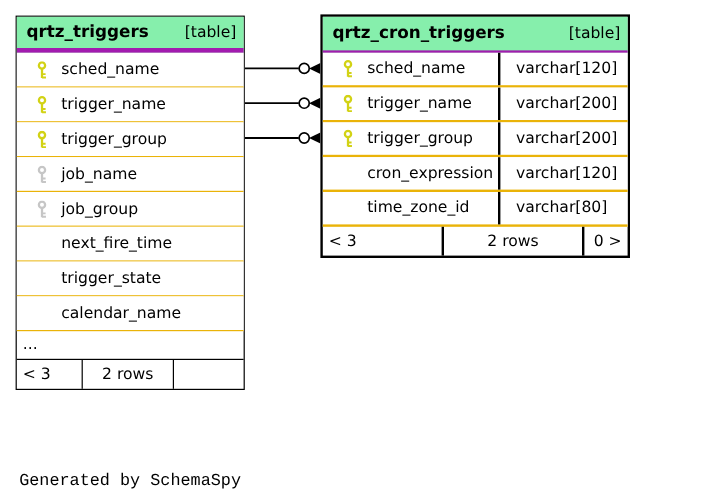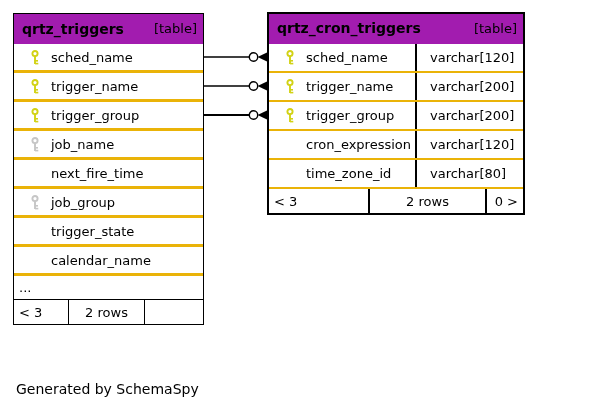--- a/index.html
+++ b/index.html
@@ -18,34 +18,34 @@
     position: absolute;
     background: #ffffff;
     border: 1px solid #000;
   }
   .entity.focus { border: 2px solid #000; }
 
   .entity .hdr {
     display: flex;
     align-items: center;
     justify-content: space-between;
-    background: #a21caf;
-    border-bottom: 1px solid #a21caf;
+    background: #86efac;
+    border-bottom: 4px solid #a21caf;
     height: 30px;
     padding: 0 6px 0 8px;
   }
   .entity.focus .hdr { border-bottom-width: 2px; }
   .hdr .tname { font-weight: bold; font-size: 14px; }
   .hdr .badge { font-size: 13px; }
 
   .row {
     display: flex;
     align-items: center;
     height: 29px;
-    border-bottom: 3px solid #eab308;
+    border-bottom: 1px solid #eab308;
     padding-left: 15px;
     font-size: 13px;
     background: #fff;
   }
   .entity.focus .row { border-bottom-width: 2px; }
 
   .keyslot { width: 12px; height: 15px; margin-right: 10px; flex: 0 0 12px; }
   .keyslot svg { display: block; width: 12px; height: 15px; }
   .key-primary svg * { stroke: #d2d215; }
   .key-index   svg * { stroke: #c6c6c6; }
@@ -90,22 +90,23 @@
   .t-right .f-left   { width: 101px; border-right: 2px solid #000; }
   .t-right .f-center { width: 117px; border-right: 2px solid #000; }
   .t-right .f-right  { flex: 1; }
 
   .connector { position: absolute; width: 63px; height: 12px; }
   .connector svg { display: block; width: 63px; height: 12px; }
 
   .caption {
     position: absolute;
     left: 16px;
-    top: 381px;
+    top: 393px;
     font-size: 14px;
+    font-family: Liberation Mono, monospace;
   }
 </style>
 </head>
 <body>
 
 <div class="canvas">
 
   <div class="entity t-left" style="left:13px; top:13px; width:191px;">
     <div class="hdr">
       <span class="tname">qrtz_triggers</span>
@@ -150,33 +151,33 @@
         <svg viewBox="0 0 12 15" fill="none">
             <circle cx="6" cy="3.6" r="2.6" stroke-width="1.9"></circle>
             <path d="M6 6.2 V14" stroke-width="1.9"></path>
             <path d="M6 10.8 H9" stroke-width="1.6"></path>
             <path d="M6 13.6 H9.3" stroke-width="1.6"></path>
           </svg>
       </span>
       <span class="colname">job_name</span>
     </div>
     <div class="row">
+      <span class="keyslot key-index">
+        <svg viewBox="0 0 12 15" fill="none">
+            <circle cx="6" cy="3.6" r="2.6" stroke-width="1.9"></circle>
+            <path d="M6 6.2 V14" stroke-width="1.9"></path>
+            <path d="M6 10.8 H9" stroke-width="1.6"></path>
+            <path d="M6 13.6 H9.3" stroke-width="1.6"></path>
+          </svg>
+      </span>
+      <span class="colname">job_group</span>
+    </div>
+    <div class="row">
       <span class="keyslot key-none"></span>
       <span class="colname">next_fire_time</span>
-    </div>
-    <div class="row">
-      <span class="keyslot key-index">
-        <svg viewBox="0 0 12 15" fill="none">
-            <circle cx="6" cy="3.6" r="2.6" stroke-width="1.9"></circle>
-            <path d="M6 6.2 V14" stroke-width="1.9"></path>
-            <path d="M6 10.8 H9" stroke-width="1.6"></path>
-            <path d="M6 13.6 H9.3" stroke-width="1.6"></path>
-          </svg>
-      </span>
-      <span class="colname">job_group</span>
     </div>
     <div class="row">
       <span class="keyslot key-none"></span>
       <span class="colname">trigger_state</span>
     </div>
     <div class="row">
       <span class="keyslot key-none"></span>
       <span class="colname">calendar_name</span>
     </div>
     <div class="ellipsis-row">

